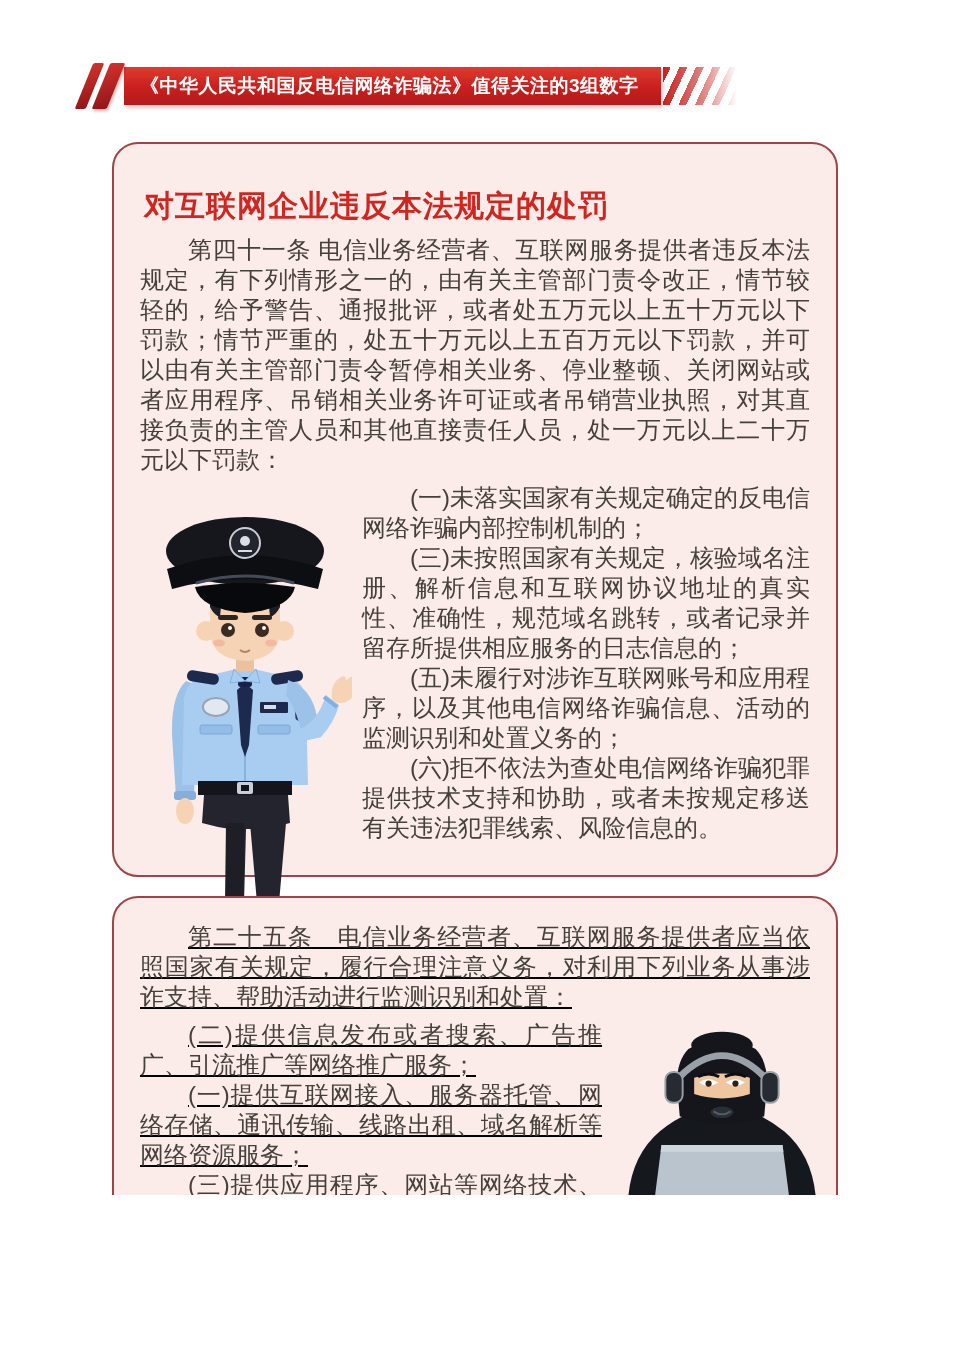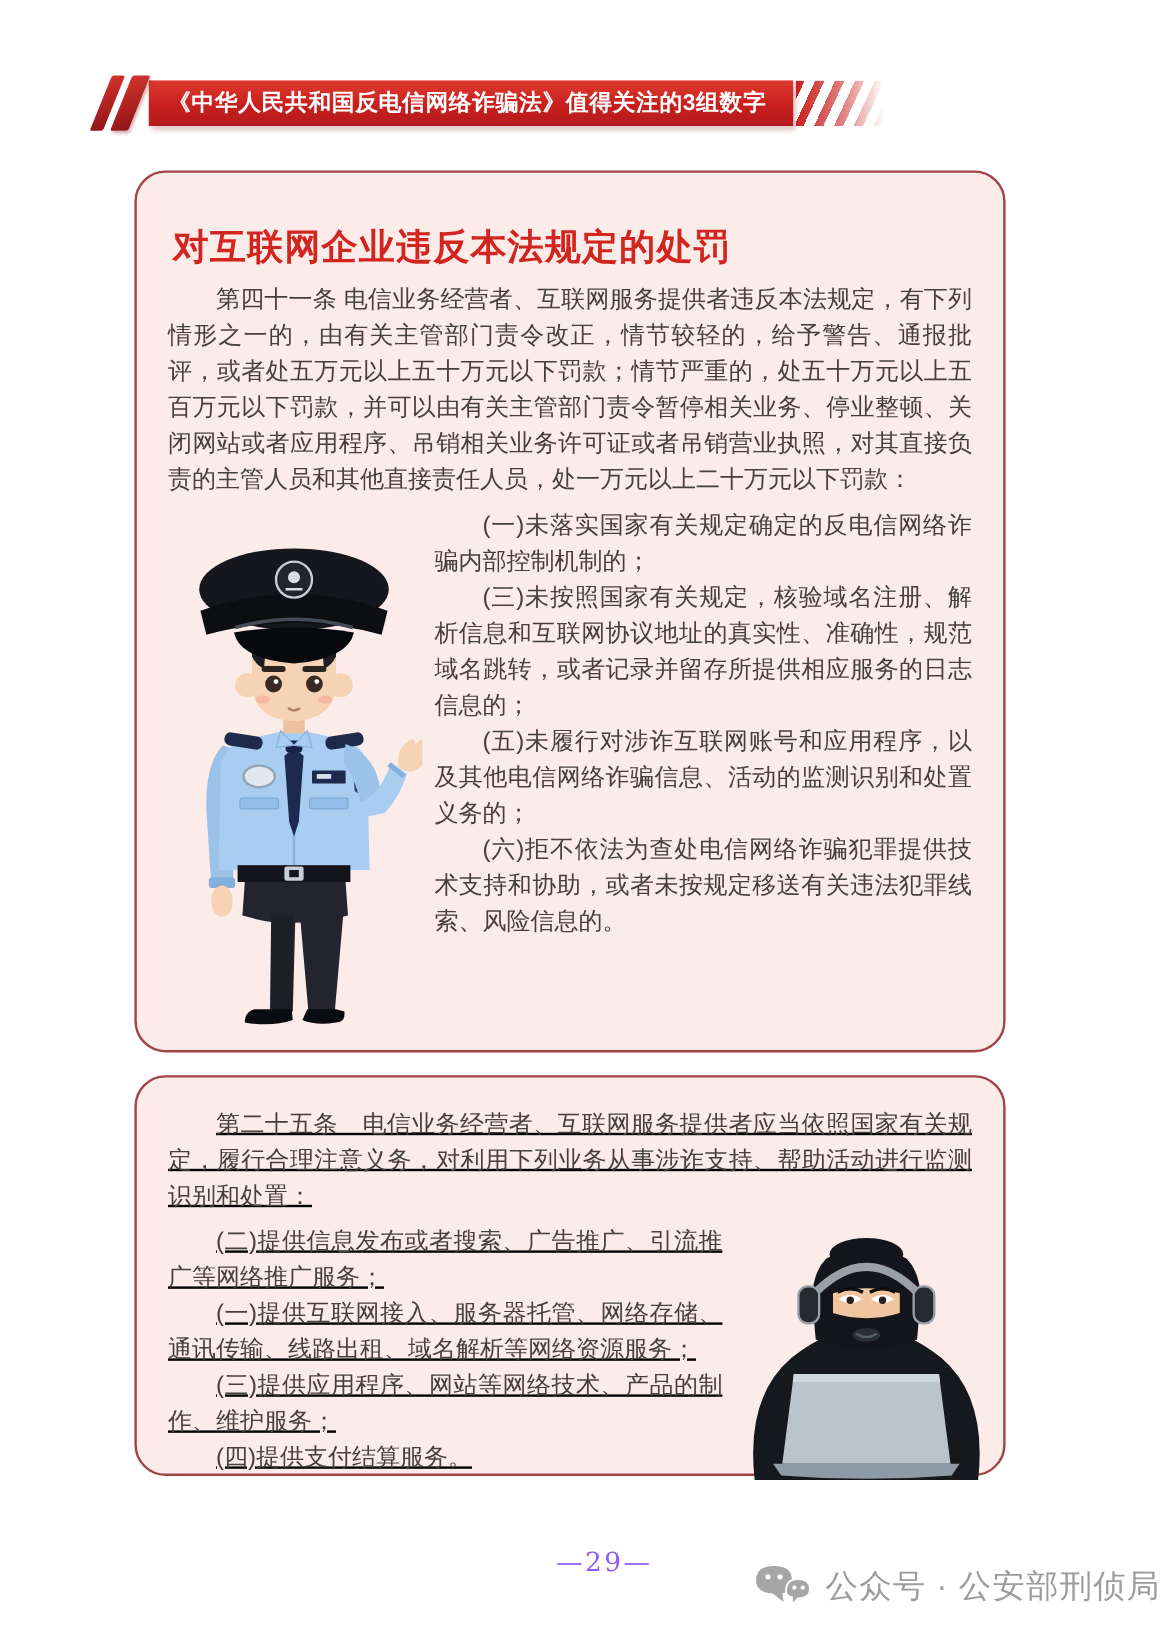--- a/index.html
+++ b/index.html
@@ -1,18 +1,18 @@
 <!DOCTYPE html>
 <html><head>
 <meta charset="utf-8">
 <style>
   * { margin:0; padding:0; box-sizing:border-box; }
   html,body { background:#ffffff; }
   body { width:971px; height:1365px; font-family:"Liberation Sans", sans-serif; }
-  .page { position:relative; width:971px; height:1365px; background:#ffffff; overflow:hidden; }
+  .page { position:relative; width:971px; height:1195px; background:#ffffff; overflow:hidden; }
 
   
   .banner { position:absolute; left:84px; top:66px; height:40px; display:flex; align-items:center; }
   .slash { background:linear-gradient(160deg,#d3322c,#8f1518); transform:skewX(-22deg); border-radius:2px; }
   .slash.s1 { width:11px; height:46px; margin-right:6px; }
   .slash.s2 { width:15px; height:46px; margin-right:8px; box-shadow:2px 2px 3px rgba(120,20,20,.35); }
   .banner-bar {
     height:38px; display:flex; align-items:center; padding:0 22px 0 16px;
     background:linear-gradient(180deg,#de3b30 0%,#c81f1e 55%,#b31a1c 100%);
     color:#ffffff; font-weight:bold; font-size:19px; letter-spacing:.5px;
@@ -29,21 +29,21 @@
   .card {
     position:absolute; left:112px; width:726px;
     background:#fbece9; border:2px solid #a04448; border-radius:26px;
   }
   .card1 { top:142px; height:735px; padding:40px 26px 0 26px; }
   .card2 { top:896px; height:334px; padding:24px 26px 0 26px;text-decoration:underline; }
 
   .card-title { color:#d3251f; font-size:30px; font-weight:bold; letter-spacing:1px; margin:2px 0 8px 4px; }
 
   .law-text, .law-item {
-    font-size:20px; line-height:30px; color:#46403d;
+    font-size:24px; line-height:30px; color:#46403d;
     text-align:justify; text-indent:2em;
   }
 
   .row { display:flex; margin-top:8px; }
   .officer-col { width:222px; flex:none; }
   .list-col { flex:1; }
   .list2-col { width:462px; flex:none; }
   .hacker-col { flex:1; display:flex; justify-content:center; align-items:flex-start; padding-top:8px; }
 
   

